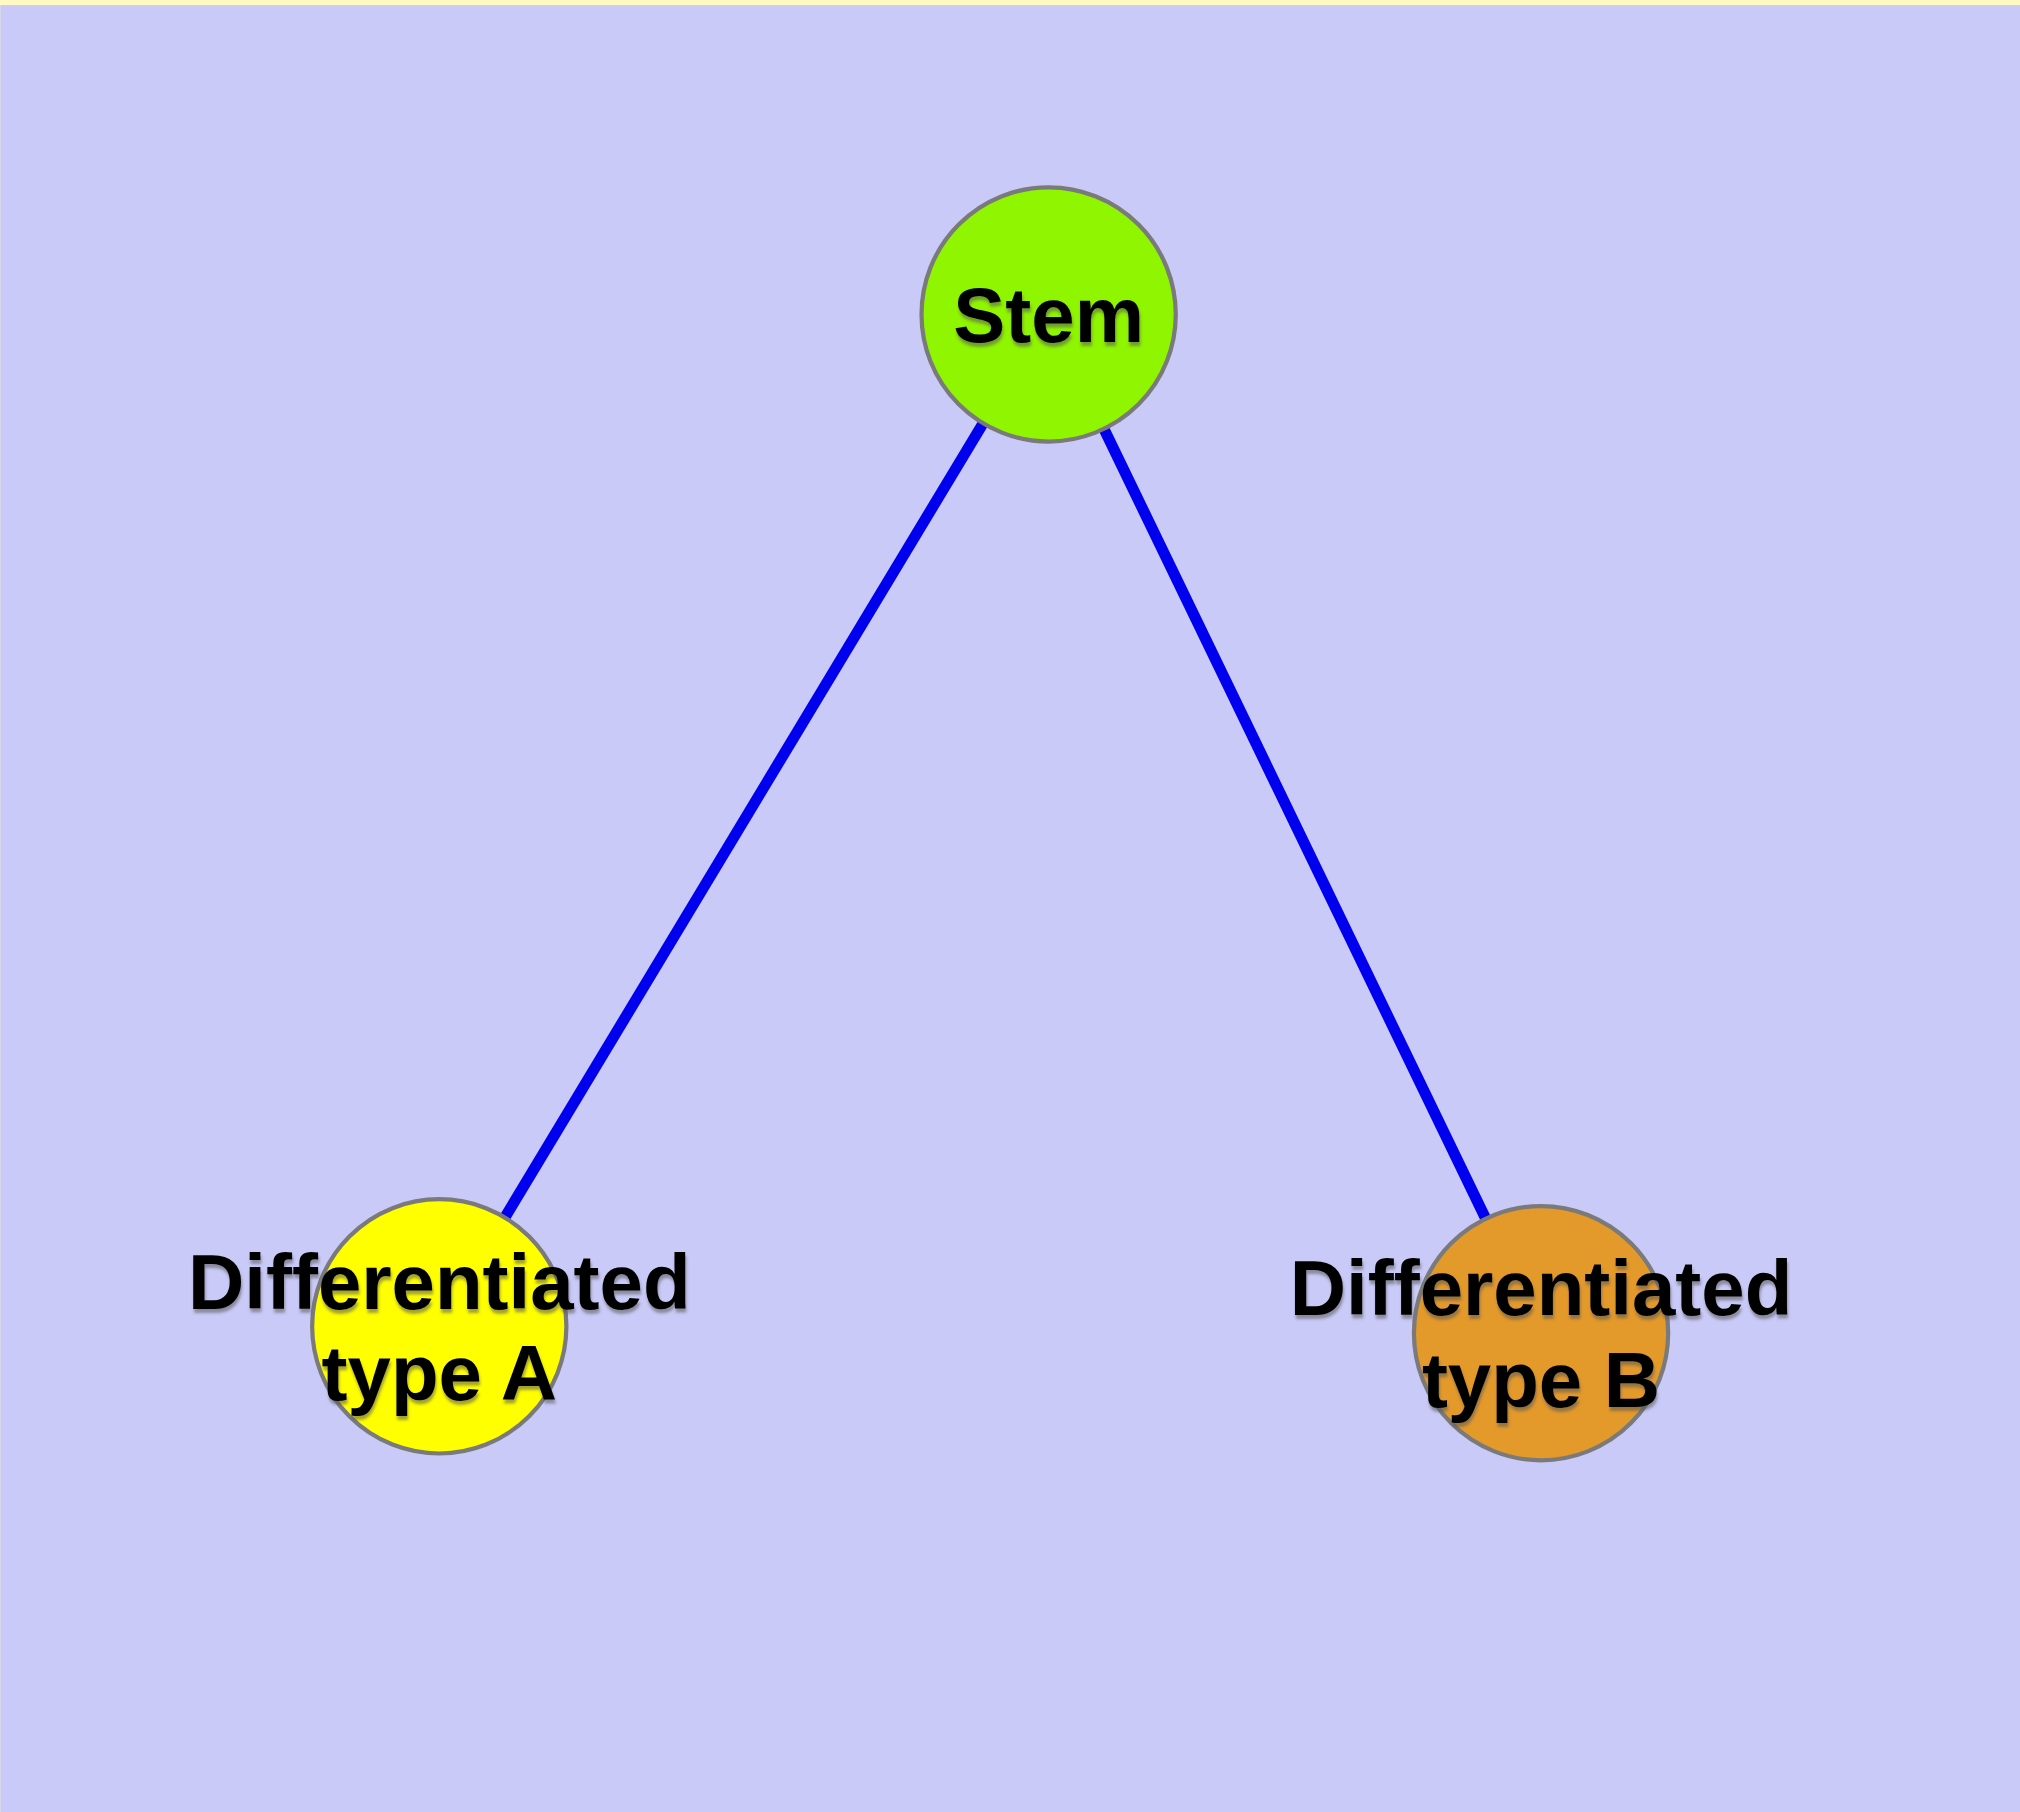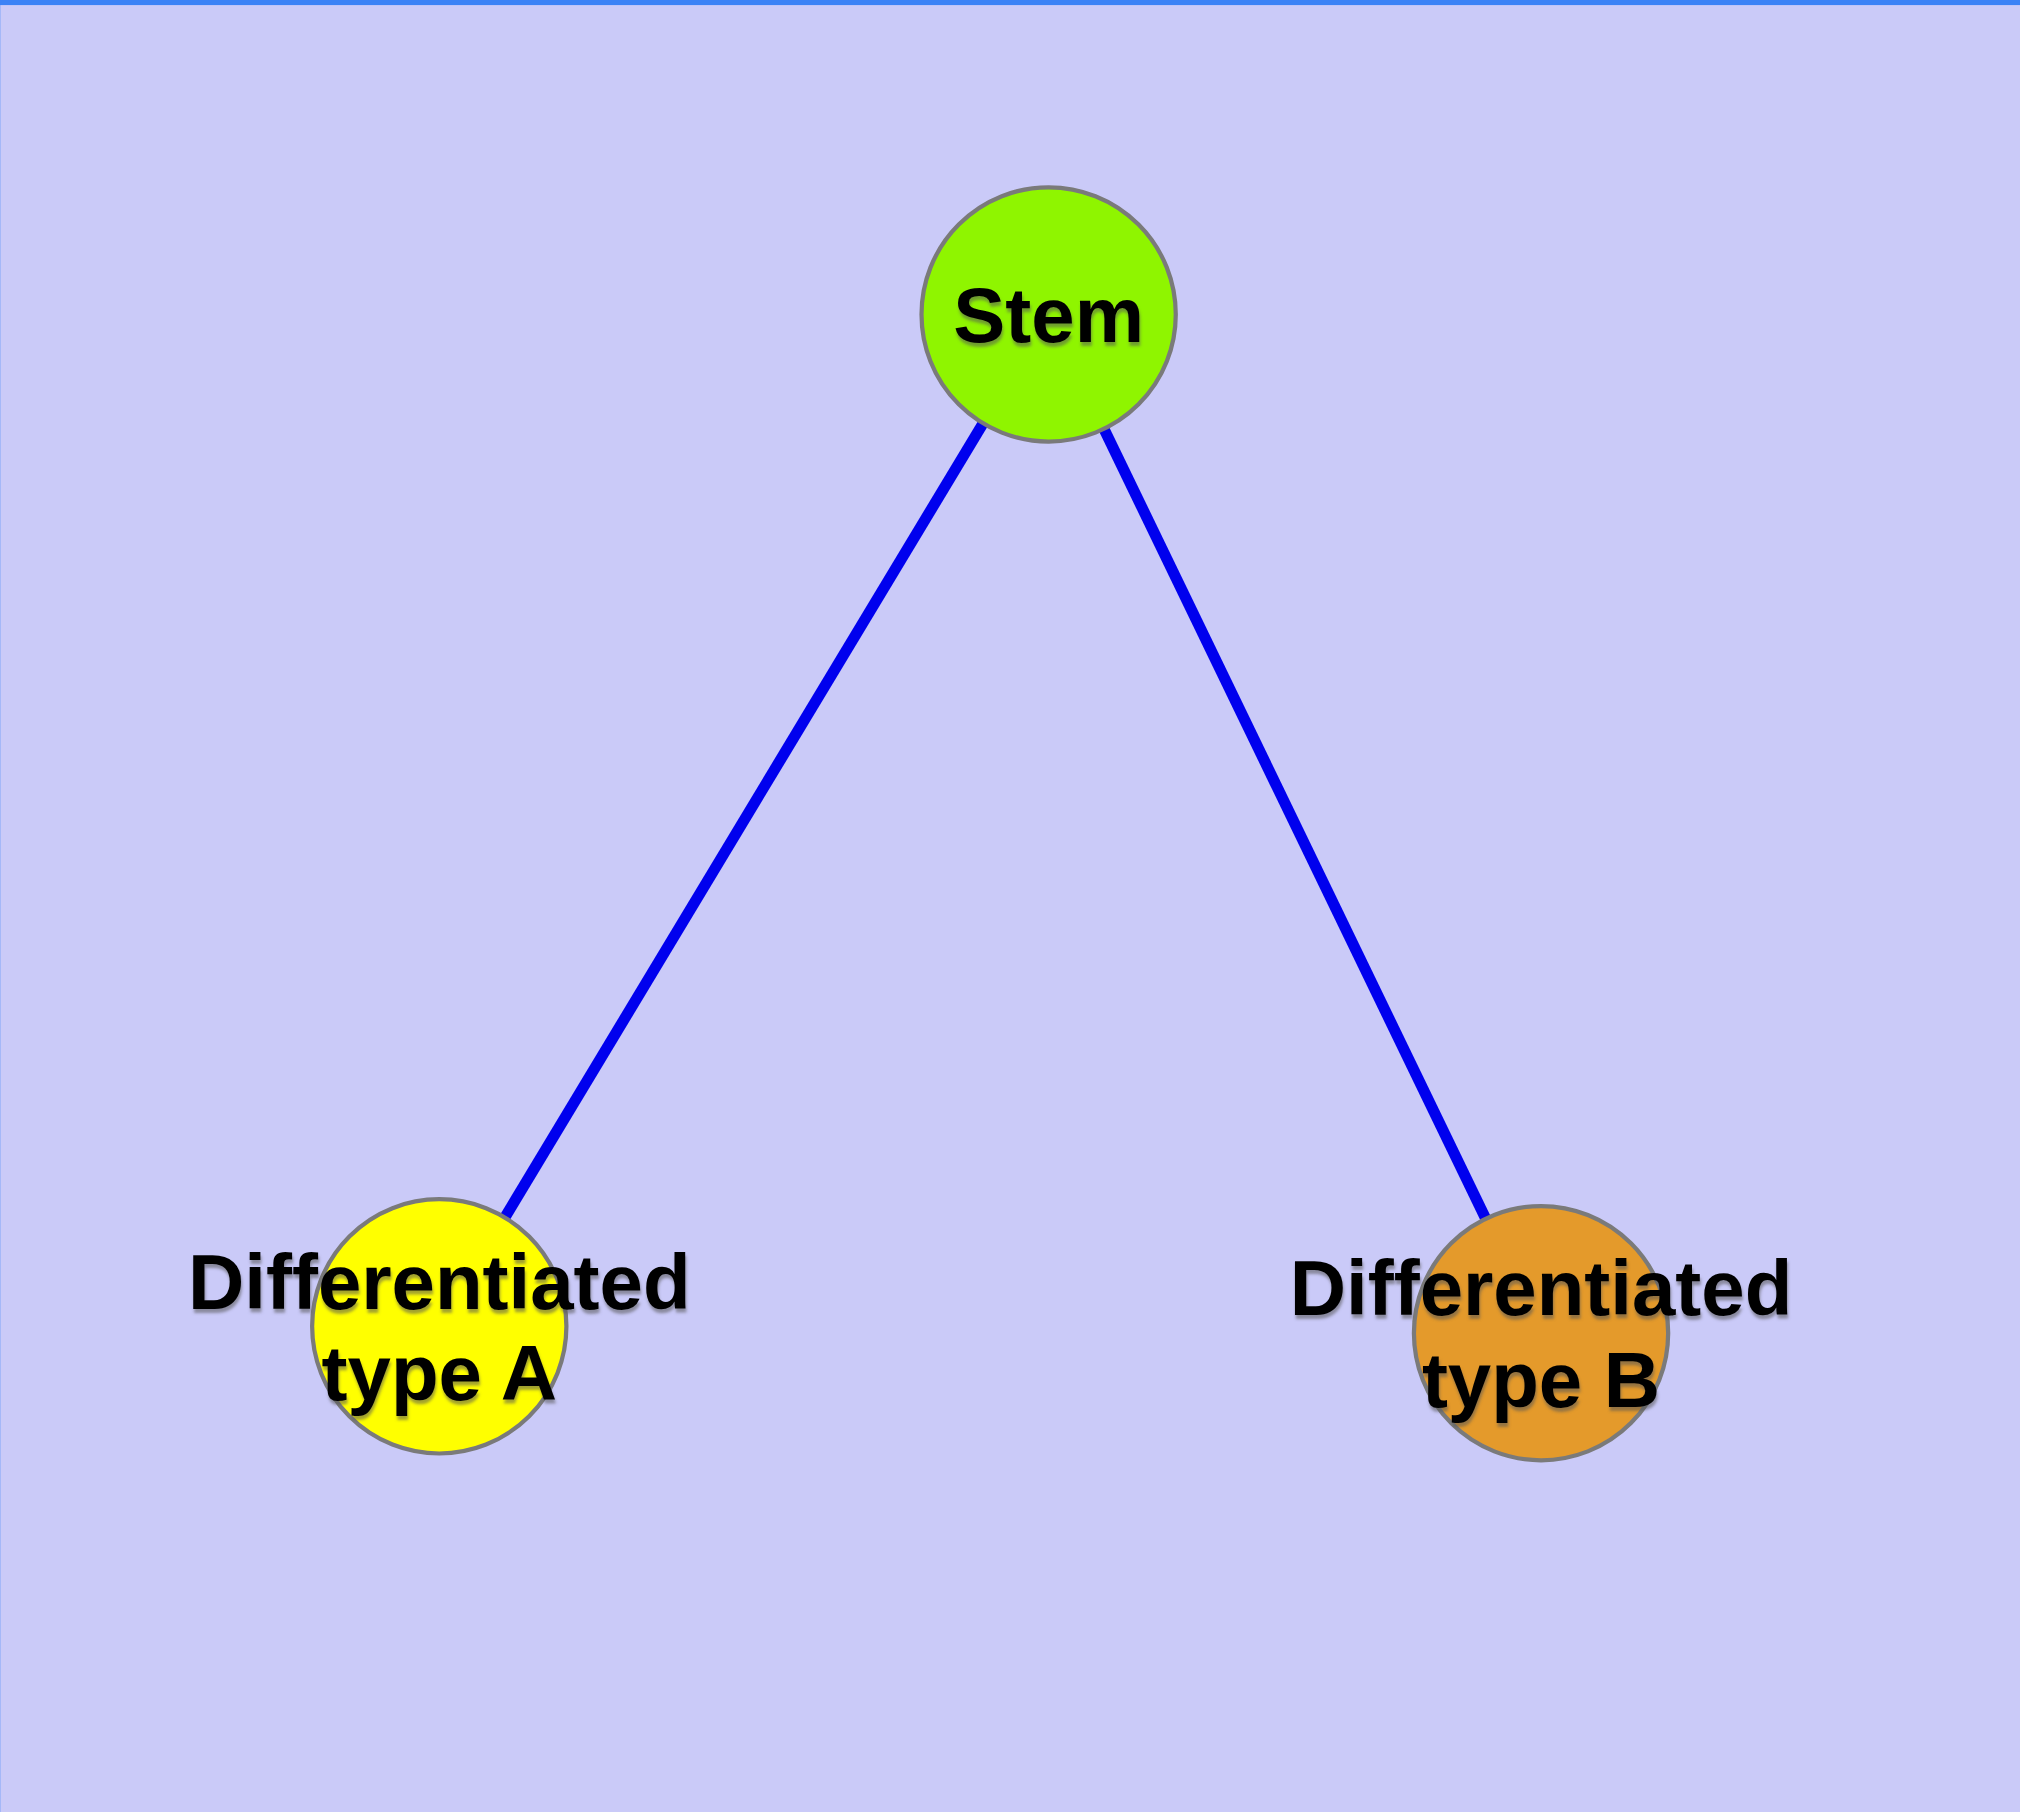--- a/index.html
+++ b/index.html
@@ -5,21 +5,21 @@
   html, body {
     margin: 0;
     padding: 0;
     background: #ffffff;
     font-family: "Liberation Sans", sans-serif;
   }
   .stage {
     position: relative;
     width: 2021px;
     height: 1812px;
-    background: #3b82f6;
+    background: #fef9c3;
     overflow: hidden;
   }
   svg.diagram {
     position: absolute;
     top: 0;
     left: 0;
     display: block;
   }
   .node-label {
     font-family: "Liberation Sans", sans-serif;

